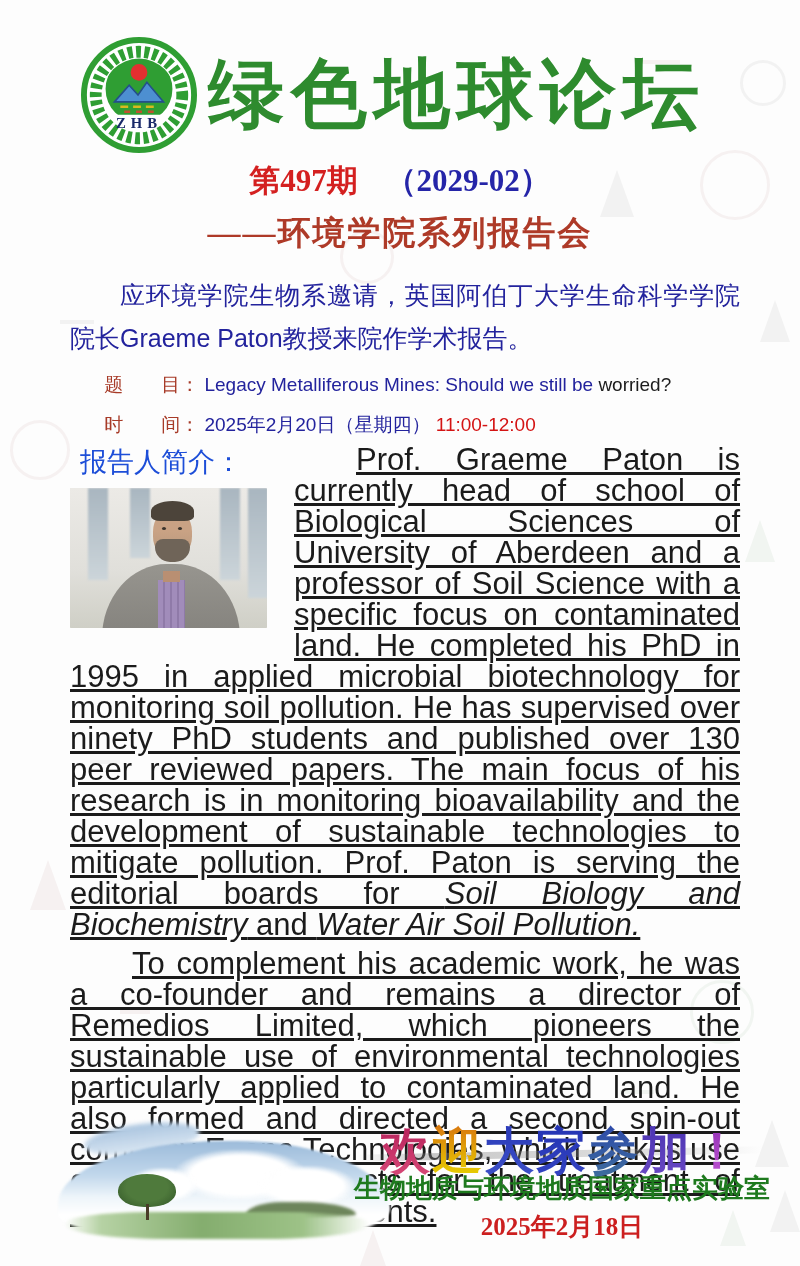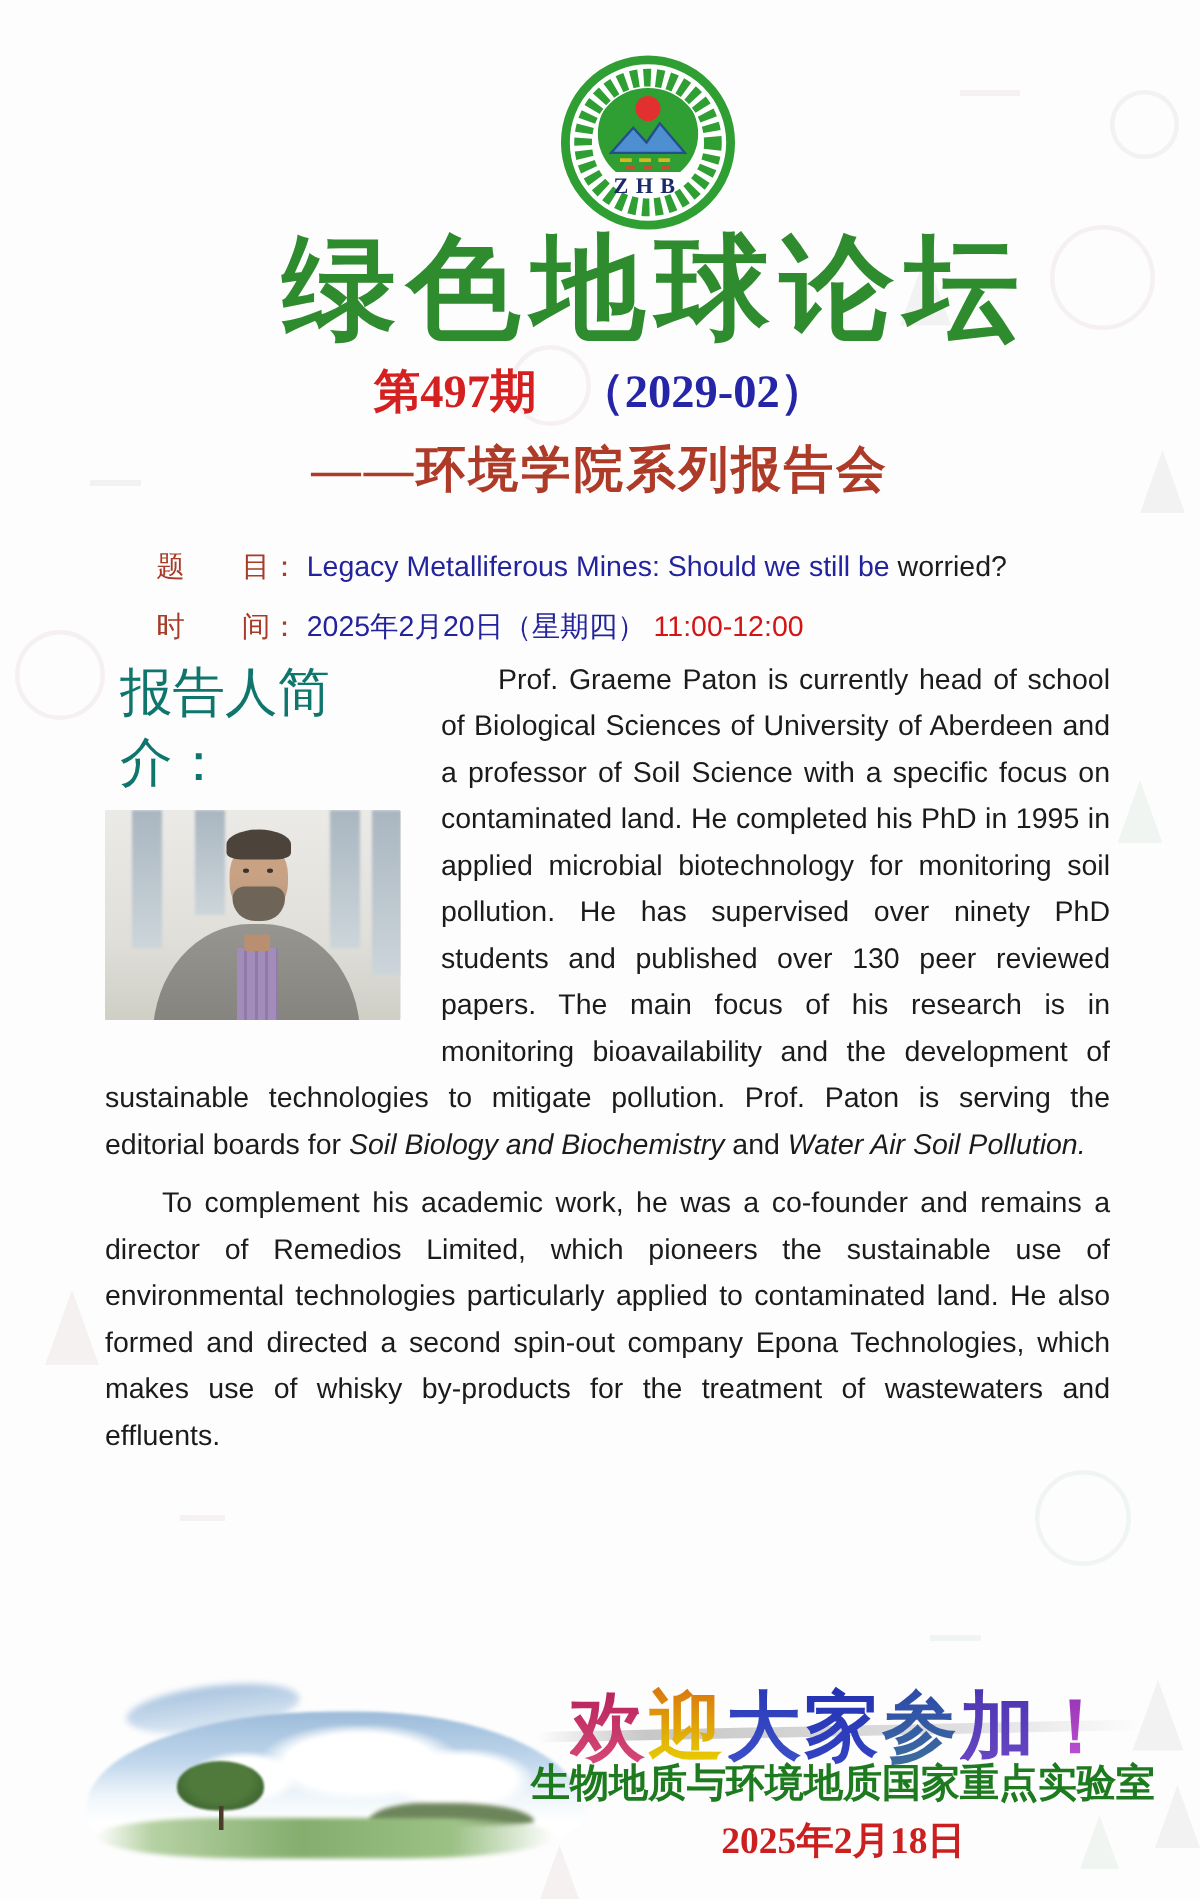--- a/index.html
+++ b/index.html
@@ -6,21 +6,21 @@
   html,body { background:#ffffff; }
   .page {
     position:relative; width:800px; height:1266px; margin:0 auto;
     background:#fdfdfd; overflow:hidden;
     font-family:"Liberation Sans","DejaVu Sans",sans-serif;
   }
   
   .watermark { position:absolute; inset:0; pointer-events:none; z-index:0; }
   .wm { position:absolute; }
   
-  .header { position:relative; z-index:2; display:flex; align-items:center; padding:36px 16px 0 80px;flex-direction:column; }
+  .header { position:relative; z-index:2; display:flex; align-items:center; padding:36px 16px 0 80px; }
   .logo { width:118px; height:118px; flex:none; }
   .page-title {
     font-family:"Liberation Serif","DejaVu Serif",serif; font-weight:bold;
     font-size:76px; line-height:1.05; color:#2e8b2e; letter-spacing:7px;
     margin-left:10px; white-space:nowrap;
   }
   .issue-line {
     position:relative; z-index:2; text-align:center; margin-top:6px;
     font-family:"Liberation Serif","DejaVu Serif",serif; font-weight:bold; font-size:31px;
   }
@@ -40,24 +40,24 @@
   .detail { font-size:19px; line-height:1.64; margin-top:9px; text-indent:1.8em; text-align:justify; }
   .lbl   { color:#a73b28; font-family:"Liberation Serif","DejaVu Serif",serif; }
   .v-blue  { color:#23239d; }
   .v-black { color:#1c1c1c; }
   .v-red   { color:#d41414; }
   
   .bio { margin-top:4px; color:#1b1b1b; }
   .bio:after { content:""; display:block; clear:both; }
   .bio-left { float:left; width:218px; margin:0 6px 8px 0; }
   .bio-label {
-    font-size:35px; color:#0f766e; margin:0 0 8px 10px;
+    font-size:27px; color:#1d4ed8; margin:0 0 8px 10px;
     font-family:"Liberation Serif","DejaVu Serif",serif;
   }
-  .bio p { font-size:19px; line-height:31px; text-align:justify; }
+  .bio p { font-size:31px; line-height:31px; text-align:justify;text-decoration:underline; }
   .bio .p1 { text-indent:2em; }
   .bio .p2 { text-indent:2em; margin-top:8px; }
   .jrnl { font-style:italic; }
   
   .photo { position:relative; width:197px; height:140px; overflow:hidden; background:#e4e3df; border-radius:1px; }
   .ph-sky { position:absolute; inset:0; background:linear-gradient(180deg,#eceae6 0%,#e0dfda 60%,#cfcfc6 100%); }
   .ph-win { position:absolute; top:0; height:92px; width:20px; background:linear-gradient(180deg,#a9b6c0,#ccd5da); filter:blur(1.2px); }
   .ph-w1 { left:18px; } .ph-w2 { left:60px; height:70px; } .ph-w3 { left:150px; } .ph-w4 { left:178px; height:110px; }
   .ph-suit { position:absolute; bottom:-16px; left:32px; width:138px; height:80px;
     background:linear-gradient(180deg,#97958f,#82807b); border-radius:48% 48% 6px 6px / 95% 95% 6px 6px; }
@@ -158,20 +158,21 @@
 
   <div class="issue-line">
     <span class="issue-no">第497期</span>
     <span class="issue-vol">（2029-02）</span>
   </div>
 
   <div class="subtitle">——环境学院系列报告会</div>
 
   <div class="content">
 
+    <p class="intro">应环境学院生物系邀请，英国阿伯丁大学生命科学学院院长Graeme Paton教授来院作学术报告。</p>
 
     <p class="detail">
       <span class="lbl">题　　目：</span>
       <span class="v-blue">Legacy Metalliferous Mines: Should we still be </span>
       <span class="v-black">worried?</span>
     </p>
 
     <p class="detail">
       <span class="lbl">时　　间：</span>
       <span class="v-blue">2025年2月20日（星期四）</span>

